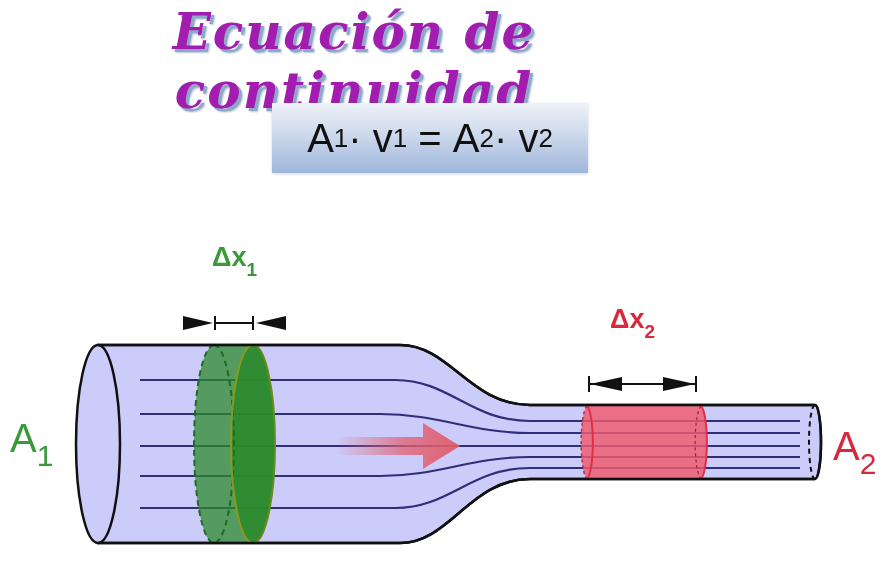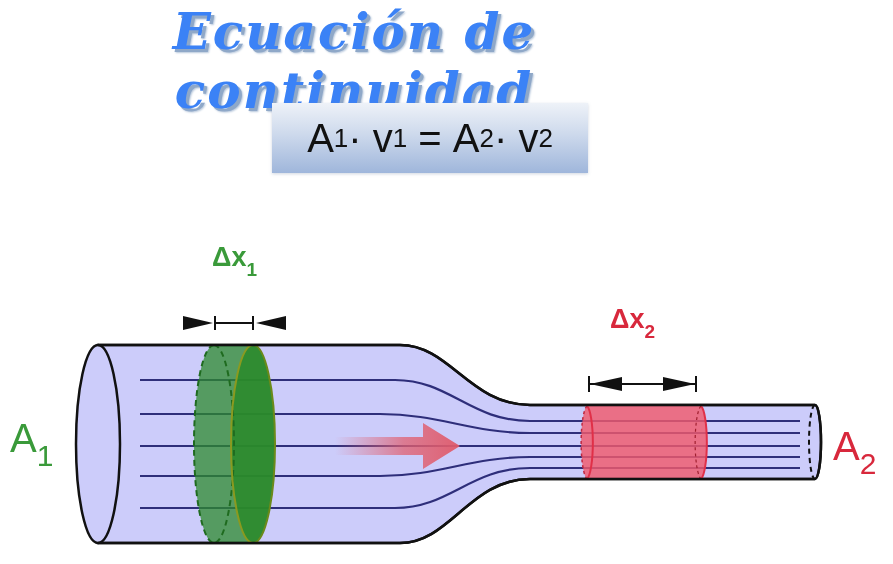--- a/index.html
+++ b/index.html
@@ -1,20 +1,20 @@
 <!DOCTYPE html>
 <html><head>
   <meta charset="utf-8">
   <style>
     html, body { margin: 0; padding: 0; background: #ffffff; }
     body { width: 893px; height: 564px; position: relative; overflow: hidden; font-family: "Liberation Sans", sans-serif; }
     .title {
       position: absolute; left: 0; top: 2px; width: 708px; text-align: center;
       font-family: "DejaVu Serif", serif; font-style: italic; font-weight: bold;
-      font-size: 50px; letter-spacing: 2px; color: #3b82f6;
+      font-size: 50px; letter-spacing: 2px; color: #a21caf;
       text-shadow: 3px 3px 0 #8fa8c8, 4px 4px 2px #b8c8dc;
     }
     .formula-box {
       position: absolute; left: 272px; top: 103px; width: 316px; height: 70px;
       background: linear-gradient(to bottom, #eef2f8 0%, #cdd9ec 45%, #9fb6db 100%);
       box-shadow: 0 1px 3px rgba(120,140,170,0.35);
       display: flex; align-items: center; justify-content: center;
       font-family: "Liberation Sans", sans-serif; font-size: 40px; color: #111;
       white-space: pre;
     }

